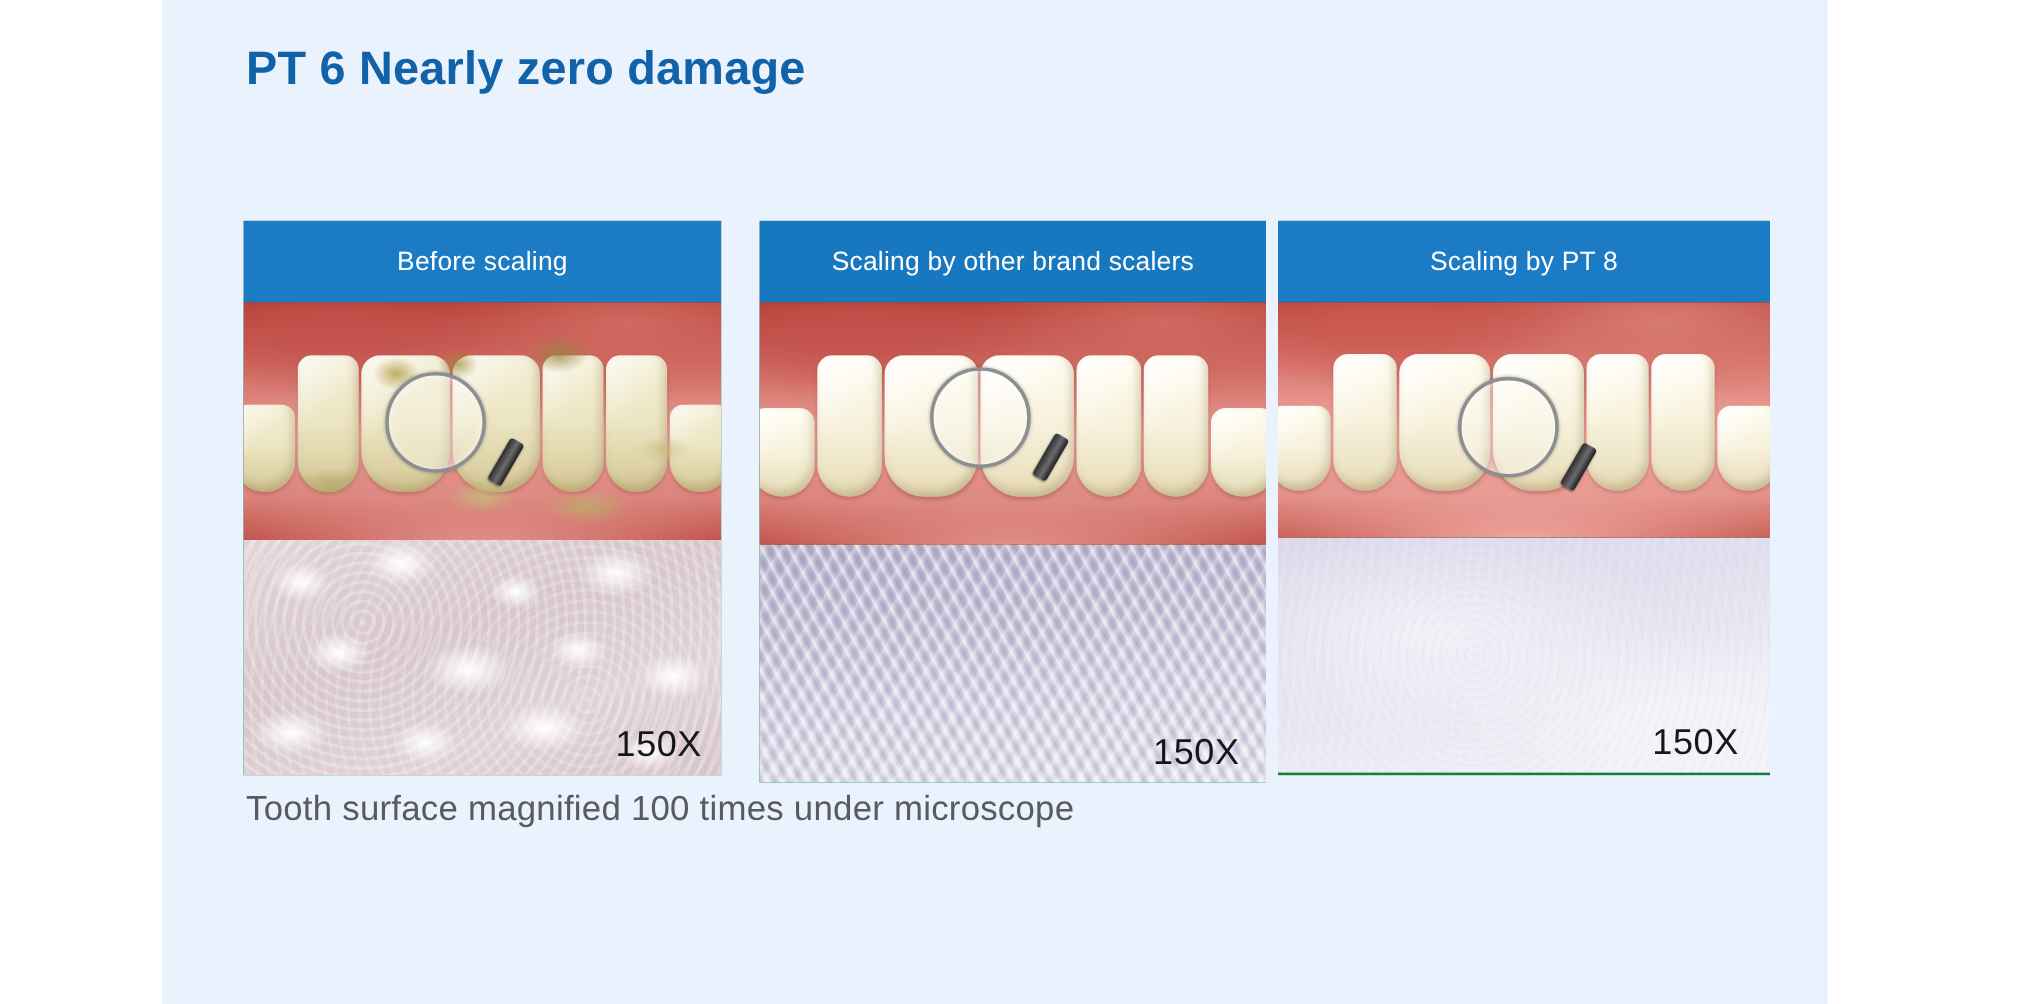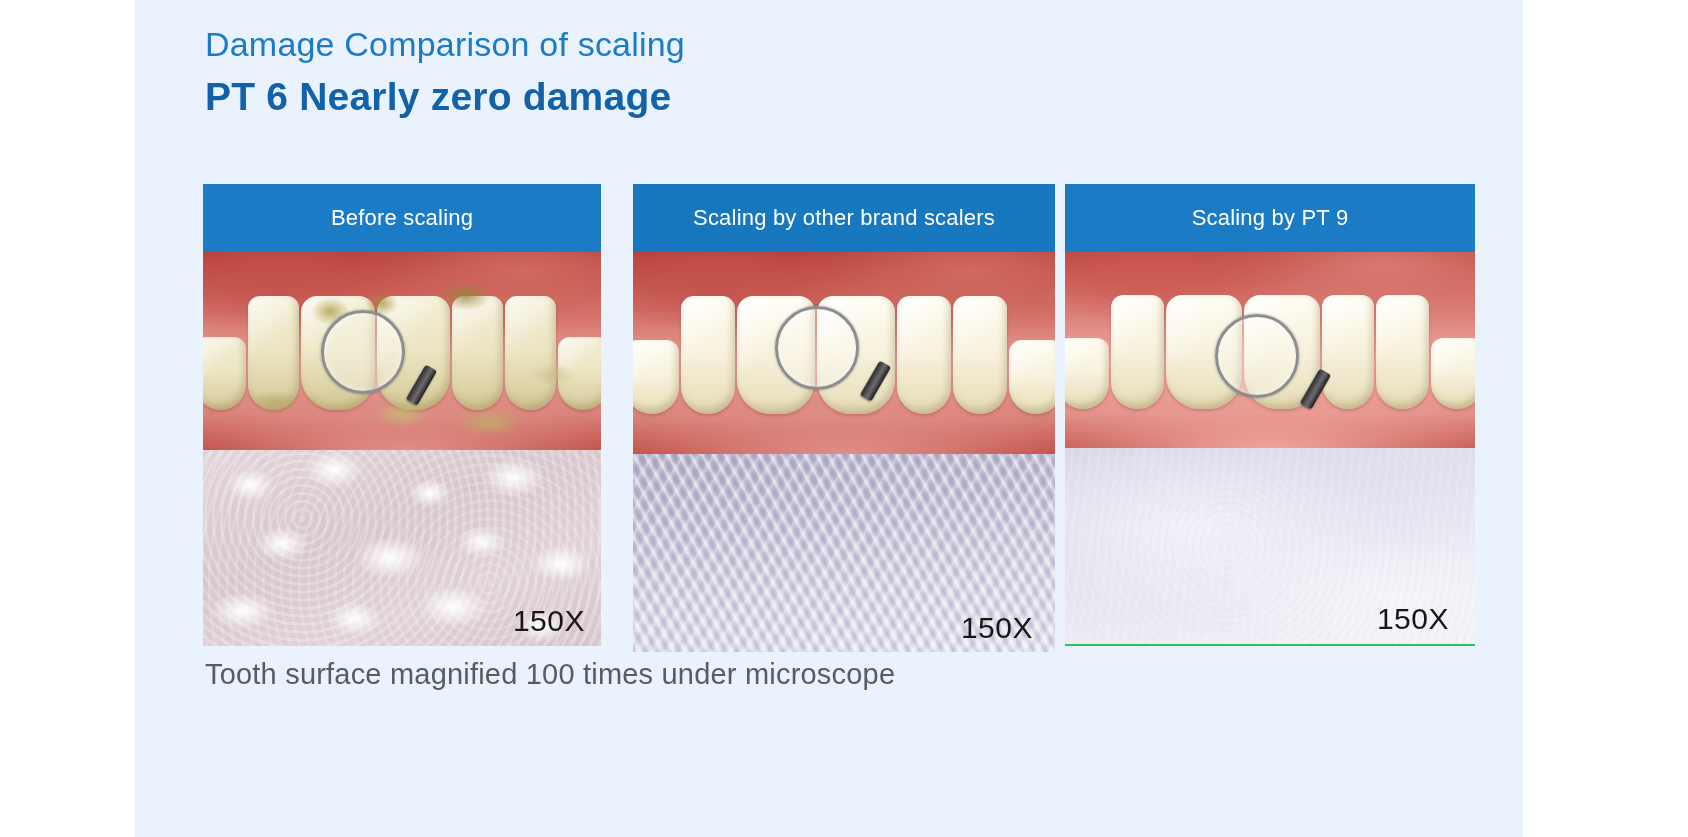--- a/index.html
+++ b/index.html
@@ -64,21 +64,21 @@
     left: 68px;
     top: 184px;
     width: 1272px;
     height: 462px;
   }
   .panel {
     position: absolute;
     top: 0;
     height: 100%;
     overflow: hidden;
-    background: #22c55e;
+    background: #15803d;
   }
   .panel-1 { left: 0px;   width: 398px; }
   .panel-2 { left: 430px; width: 422px; }
   .panel-3 { left: 862px; width: 410px; }
 
   
   .panel-2 { top: 0px; height: 468px; }
 
   .panel-header {
     height: 68px;
@@ -303,21 +303,20 @@
     white-space: nowrap;
   }
 </style>
 </head>
 <body>
 
 <div id="slide">
   <div id="card">
 
     <div id="title-block">
-      <div id="subtitle">Damage Comparison of scaling</div>
       <div id="headline">PT 6 Nearly zero damage</div>
     </div>
 
     <div id="panels">
 
       <div class="panel panel-1">
         <div class="panel-header">Before scaling</div>
 
         <div class="photo">
           <div class="gum"></div>
@@ -361,21 +360,21 @@
           </div>
         </div>
 
         <div class="micro">
           <div class="micro-scratched"></div>
           <div class="mag-label">150X</div>
         </div>
       </div>
 
       <div class="panel panel-3">
-        <div class="panel-header">Scaling by PT 9</div>
+        <div class="panel-header">Scaling by PT 8</div>
 
         <div class="photo">
           <div class="gum"></div>
           <div class="teeth">
             <div class="tooth clean short"></div>
             <div class="tooth clean"></div>
             <div class="tooth clean big"></div>
             <div class="tooth clean big"></div>
             <div class="tooth clean"></div>
             <div class="tooth clean"></div>

